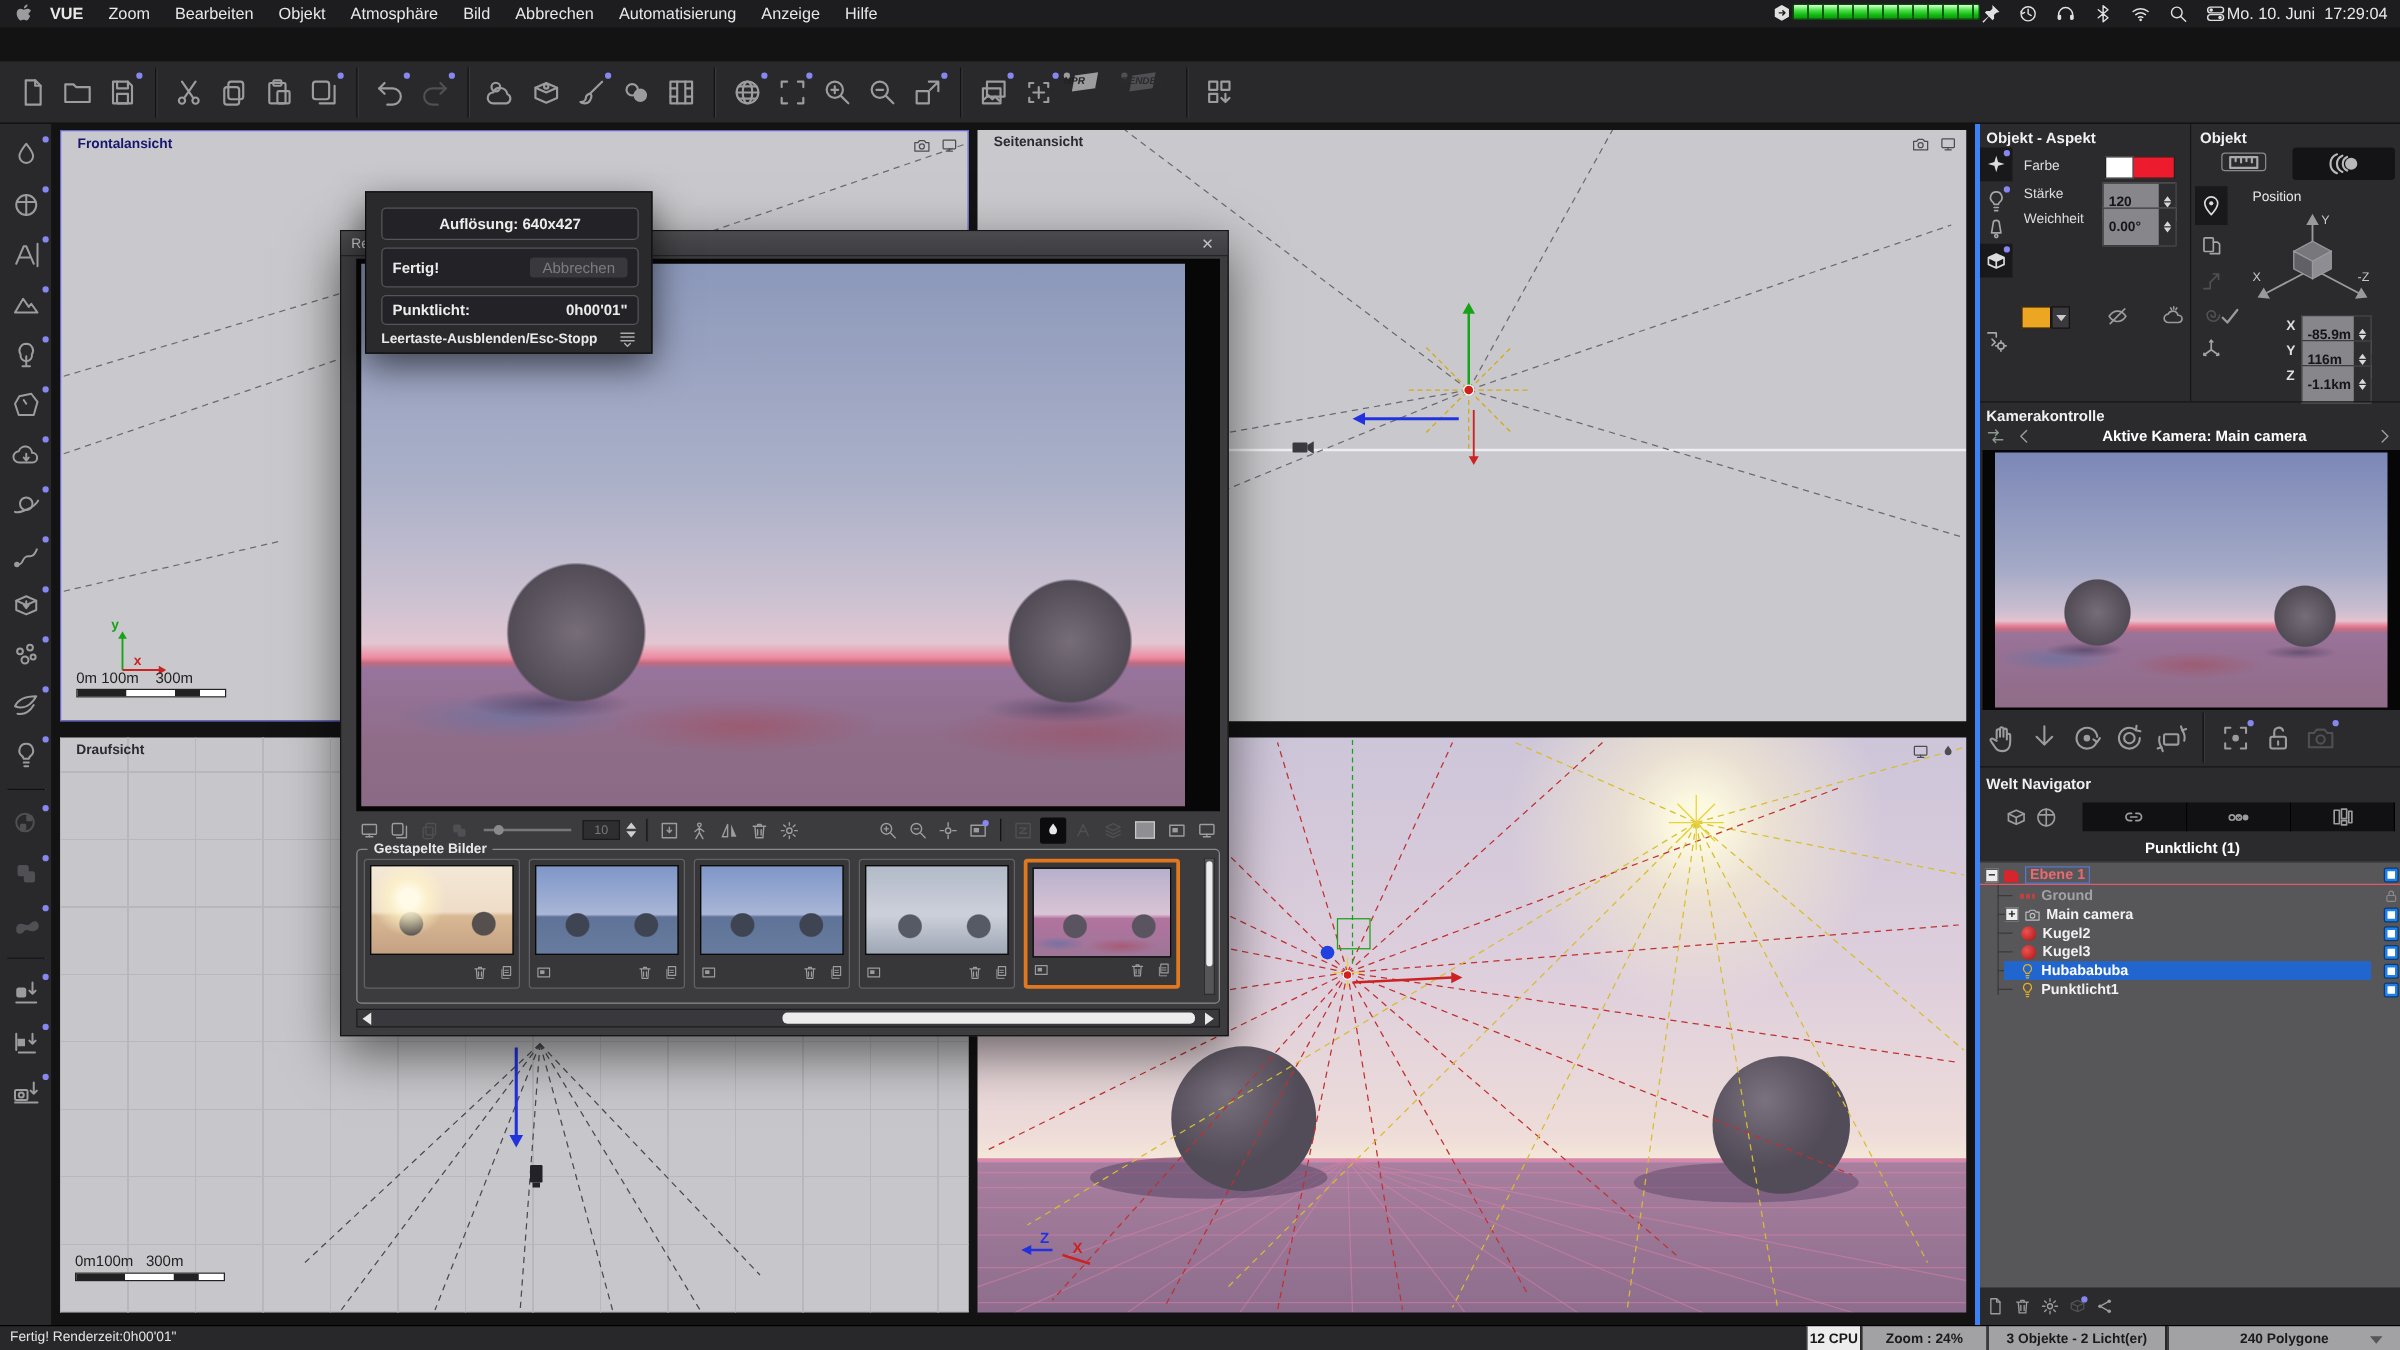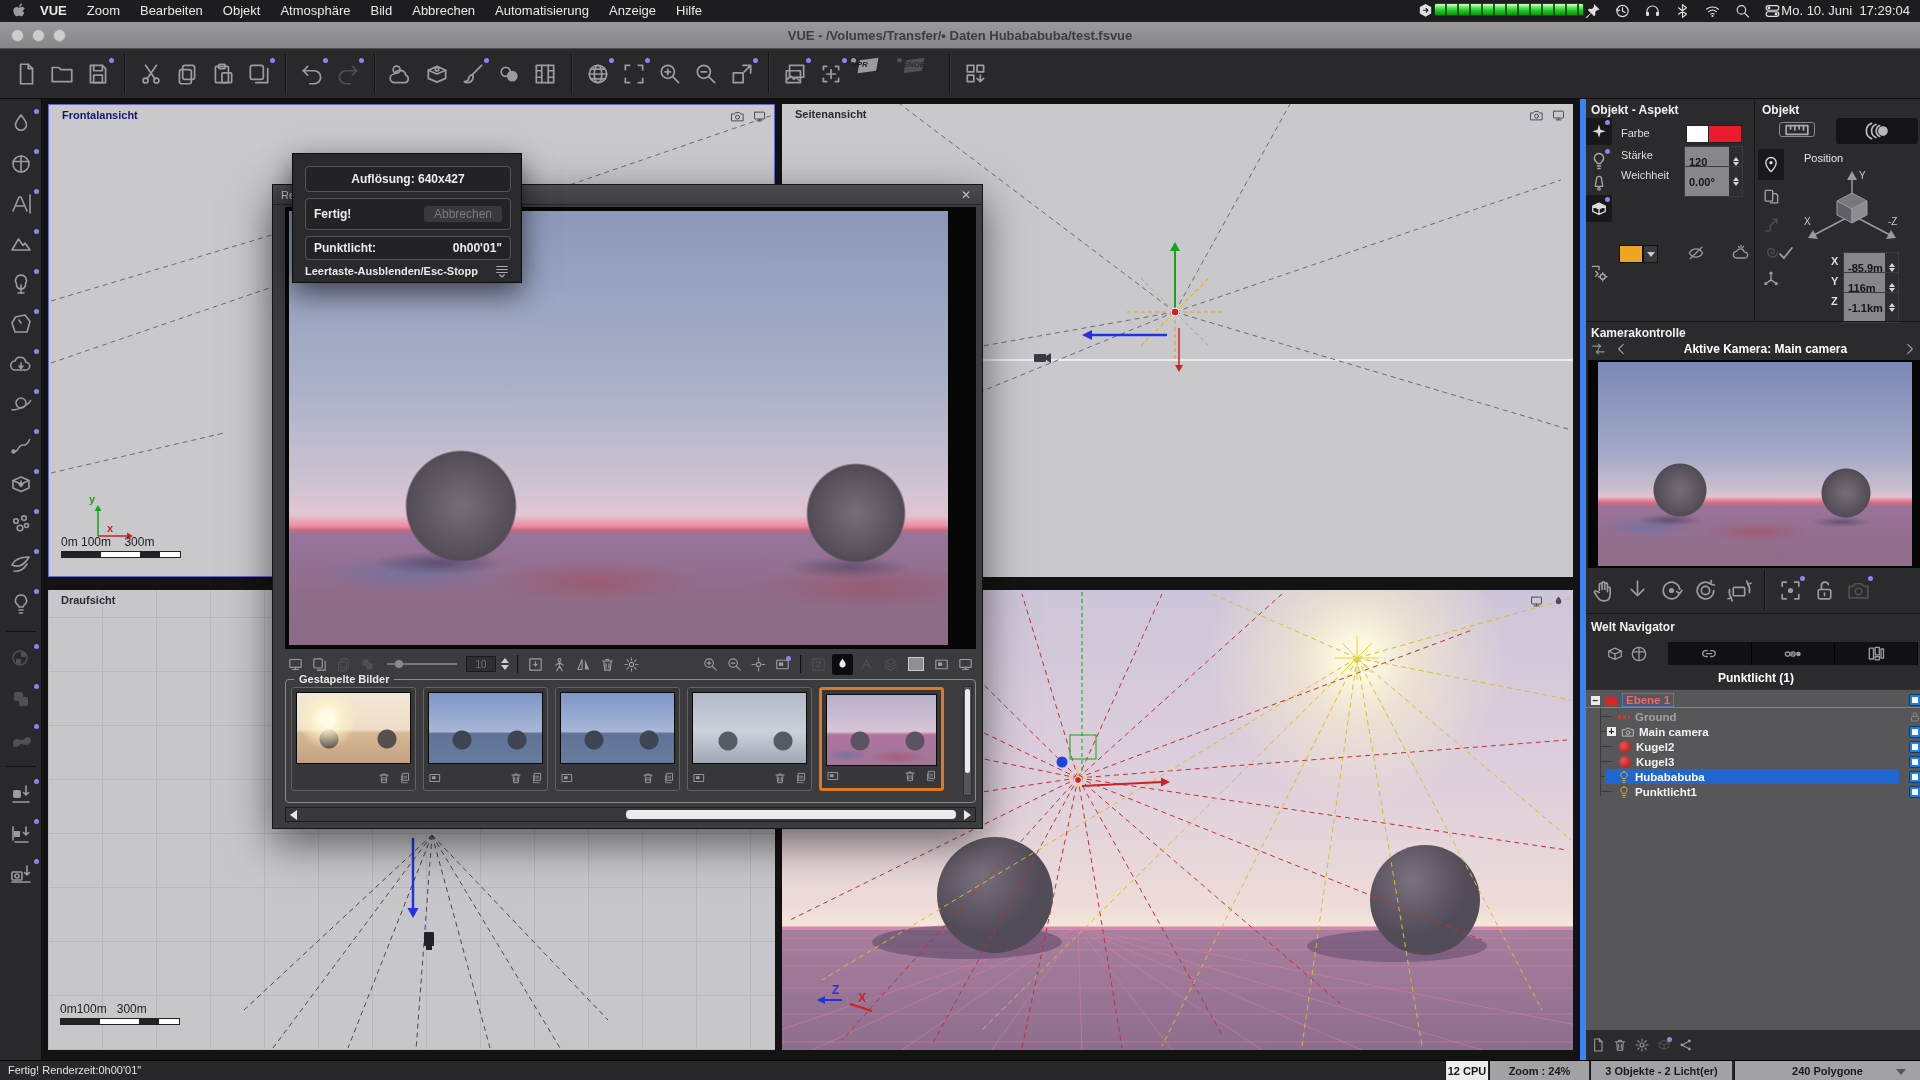--- a/index.html
+++ b/index.html
@@ -101,21 +101,21 @@
 .harrow.l{border-right:7px solid #e8e8e8}
 .harrow.r{border-left:7px solid #e8e8e8;margin-left:auto}
 .hthumb{position:absolute;left:340px;width:330px;top:2px;height:9px;background:#ececec;border-radius:4px}
 
 .rdlg{position:absolute;left:292px;top:153px;width:230px;height:130px;background:#2a2a2d;border:1px solid #0d0d0f;box-shadow:0 10px 28px rgba(0,0,0,.6);z-index:50;color:#ececec}
 .dbox{position:absolute;left:12px;width:206px;background:#232327;border:1px solid #55555a;border-radius:4px;font-size:12px;display:flex;align-items:center;padding:0 8px}
 .cancelbtn{margin-left:auto;background:#39393d;border-radius:3px;color:#7b7b80;padding:1px 10px;font-size:12px}
 .dhint{position:absolute;left:12px;top:108px;width:206px;display:flex;align-items:center;font-size:11px;font-weight:bold;color:#e8e8e8}
 .dhint .tbtn{margin-left:auto;width:18px;height:18px;color:#aaa}
 
-.rp{position:absolute;left:1580px;top:99px;width:340px;height:961px;background:#2b2b2e;border-left:6px solid #3b82f6;z-index:10;font-size:11px;color:#dedee0}
+.rp{position:absolute;left:1580px;top:99px;width:340px;height:961px;background:#2b2b2e;border-left:4px solid #3b82f6;z-index:10;font-size:11px;color:#dedee0}
 .sechead{font-size:12px;font-weight:bold;color:#f0f0f0}
 .tile{position:absolute;width:26px;height:27px;display:flex;align-items:center;justify-content:center;color:#a5a5a8}
 .tile svg{width:20px;height:20px}
 .tile.on{background:#19191b;color:#dcdcdc}
 .valbox{position:absolute;height:31px;background:#86868b;border:1px solid #3c3c3e;color:#161618;font-size:11px;font-weight:bold;display:flex;align-items:center;padding-left:4px}
 .valbox .stp{margin-left:auto;width:13px;height:100%;background:#2d2d30;display:flex;flex-direction:column;align-items:center;justify-content:center;gap:1px}
 .valbox .stp i{width:0;height:0;border-left:3.5px solid transparent;border-right:3.5px solid transparent}
 .valbox .stp .up{border-bottom:4px solid #d8d8d8}
 .valbox .stp .dn{border-top:4px solid #d8d8d8}
 .camnav{position:absolute;left:0;top:240px;width:340px;height:20px;display:flex;align-items:center;color:#bdbdbf}
@@ -230,26 +230,20 @@
               <circle cx="7" cy="7.7" r="2" fill="currentColor" stroke="none"></circle>
               <rect x="3" y="13" width="18" height="6.5" rx="3.2"></rect>
               <circle cx="17" cy="16.2" r="2" fill="currentColor" stroke="none"></circle>
             </svg>
           </i>
         </span>
       <span class="clock">Mo. 10. Juni  17:29:04</span>
     </div>
   </div>
 
-  <div class="titlebar">
-    <span class="tl"></span>
-    <span class="tl"></span>
-    <span class="tl"></span>
-    <span class="wtitle">VUE - /Volumes/Transfer/• Daten Hubababuba/test.fsvue</span>
-  </div>
 
   <div class="toolbar">
       <i class="tbtn">
         <svg viewBox="0 0 24 24" fill="none" stroke="currentColor" stroke-width="1.6" stroke-linecap="round" stroke-linejoin="round">
           <path d="M7 3h7l4 4v14H7z"></path>
           <path d="M14 3v4h4"></path>
         </svg>
       </i>
       <i class="tbtn">
         <svg viewBox="0 0 24 24" fill="none" stroke="currentColor" stroke-width="1.6" stroke-linecap="round" stroke-linejoin="round">

